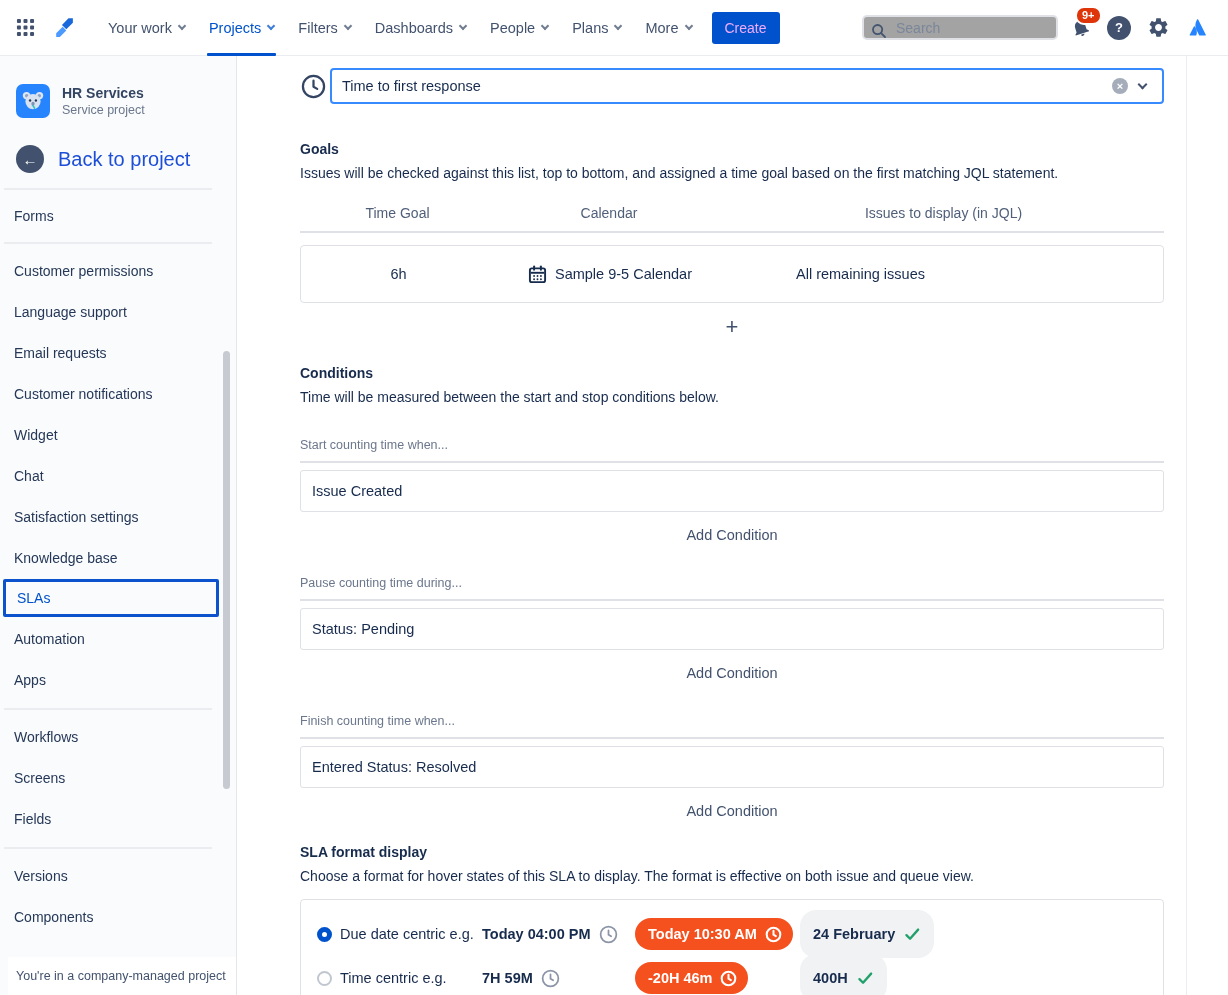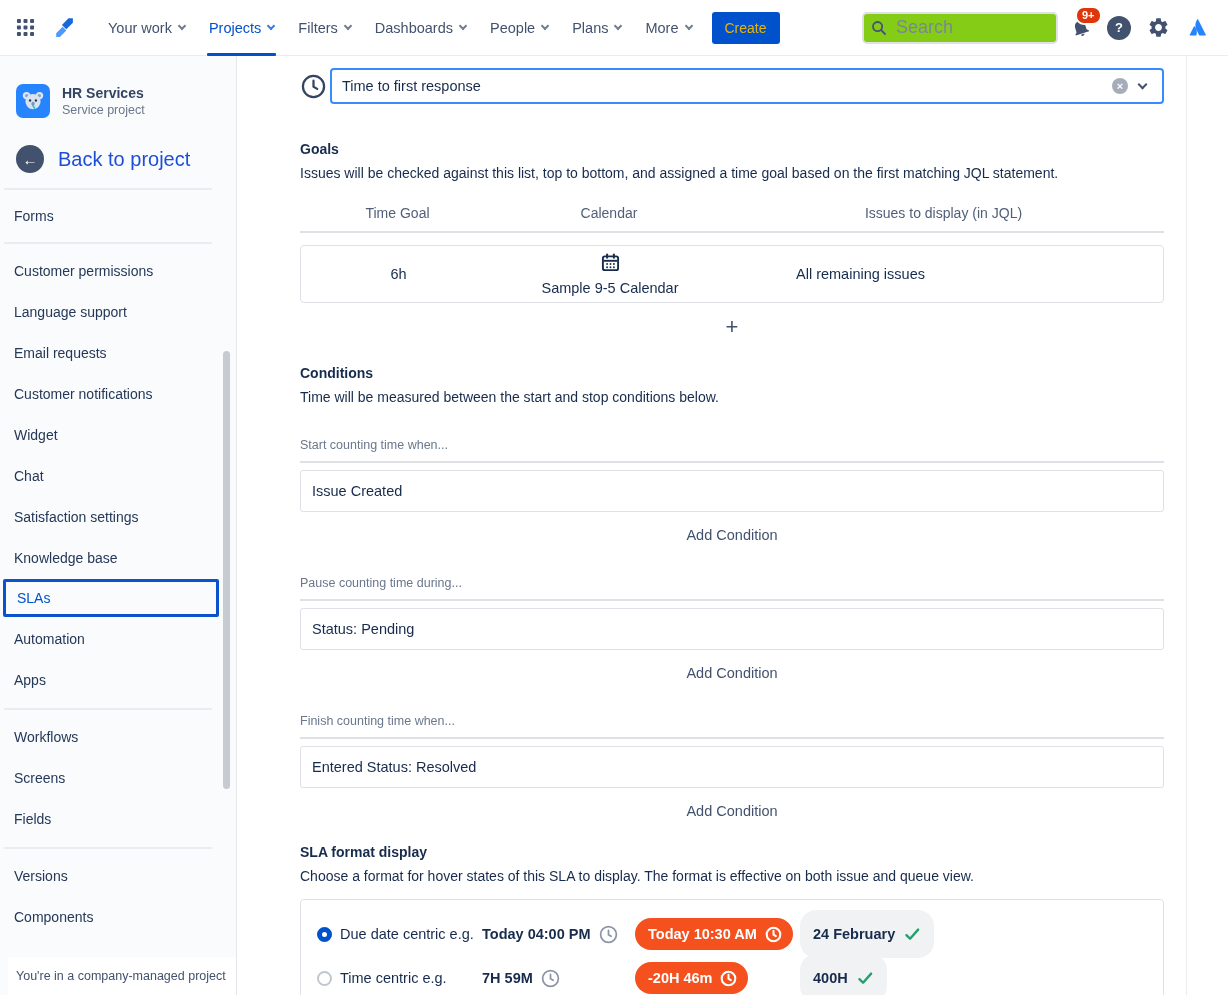--- a/index.html
+++ b/index.html
@@ -13,27 +13,27 @@
   .icon-plain { display:flex; align-items:center; justify-content:center; }
   .app-grid { margin-right:16px; }
   .jira-logo { margin-right:20px; }
   .nav-item { position:relative; height:56px; display:flex; align-items:center; gap:7px;
     padding:0 12px; font-size:14.5px; font-weight:500; color:#42526E; cursor:pointer; }
   .nav-item.active { color:#0052CC; }
   .nav-item.active::after { content:""; position:absolute; left:10px; right:10px; bottom:0;
     height:3px; background:#0052CC; border-radius:1px; }
   .chev { width:6px; height:6px; border-right:2px solid currentColor; border-bottom:2px solid currentColor;
     transform:rotate(45deg); margin-top:-4px; opacity:.75; }
-  .create-btn { background:#0052CC; color:#eab308; border:none; border-radius:3px; font-size:14px;
+  .create-btn { background:#0052CC; color:#f0abfc; border:none; border-radius:3px; font-size:14px;
     font-weight:500; height:32px; padding:0 13px; margin-left:8px; cursor:pointer;
     font-family:"Liberation Sans", sans-serif; }
   .search-wrap { margin-left:auto; position:relative; width:196px; }
   .search-wrap svg { position:absolute; left:9px; top:8px; }
-  .search-input { width:100%; height:32px; border:2px solid #DFE1E6; border-radius:5px;
-    padding:0 8px 0 32px; font-size:18px; color:#172B4D; background:#84cc16;
+  .search-input { width:100%; height:25px; border:2px solid #DFE1E6; border-radius:5px;
+    padding:0 8px 0 32px; font-size:14px; color:#172B4D; background:#a3a3a3;
     font-family:"Liberation Sans", sans-serif; }
   .search-input::placeholder { color:#7A869A; }
   .nav-icon { width:34px; height:34px; display:flex; align-items:center; justify-content:center;
     margin-left:5px; position:relative; cursor:pointer; }
   .bell-wrap svg { transform:rotate(-18deg); }
   .badge { position:absolute; top:-5px; left:12px; background:#DE350B; color:#fff; font-size:11px;
     font-weight:bold; border-radius:9px; padding:2px 5px; border:2px solid #fff; line-height:1; }
   .help-circle { width:24px; height:24px; border-radius:50%; background:#42526E; color:#fff;
     font-size:13px; font-weight:bold; display:flex; align-items:center; justify-content:center; }
 
@@ -80,21 +80,21 @@
 
   .sec-title { font-size:14px; font-weight:bold; color:#172B4D; }
   .sec-desc { font-size:14px; color:#172B4D; margin-top:8px; }
 
   .goals-head { display:grid; grid-template-columns:195px 228px 1fr; margin-top:24px;
     padding-bottom:10px; border-bottom:2px solid #DFE1E6; color:#505F79; font-size:14px; }
   .goals-head span { text-align:center; }
   .goals-row { margin-top:12px; border:1px solid #DFE1E6; border-radius:4px; height:58px;
     display:grid; grid-template-columns:195px 228px 1fr; align-items:center; font-size:14.5px; }
   .g-cell1 { text-align:center; }
-  .g-cell2 { display:flex; align-items:center; justify-content:center; gap:8px;flex-direction:column; }
+  .g-cell2 { display:flex; align-items:center; justify-content:center; gap:8px; }
   .g-cell3 { padding-left:72px; }
   .add-goal { margin-top:12px; text-align:center; font-size:22px; font-weight:300; color:#42526E;
     cursor:pointer; line-height:24px; }
 
   .cond-title { margin-top:26px; }
   .cond-label { margin-top:33px; font-size:12.5px; color:#6B778C; }
   .cond-hr { height:2px; background:#DFE1E6; margin-top:9px; }
   .cond-box { margin-top:7px; height:42px; border:1px solid #DFE1E6; border-radius:3px;
     display:flex; align-items:center; padding-left:11px; font-size:14.5px; color:#172B4D; }
   .add-cond { margin-top:15px; text-align:center; font-size:14.5px; font-weight:500; color:#42526E;

